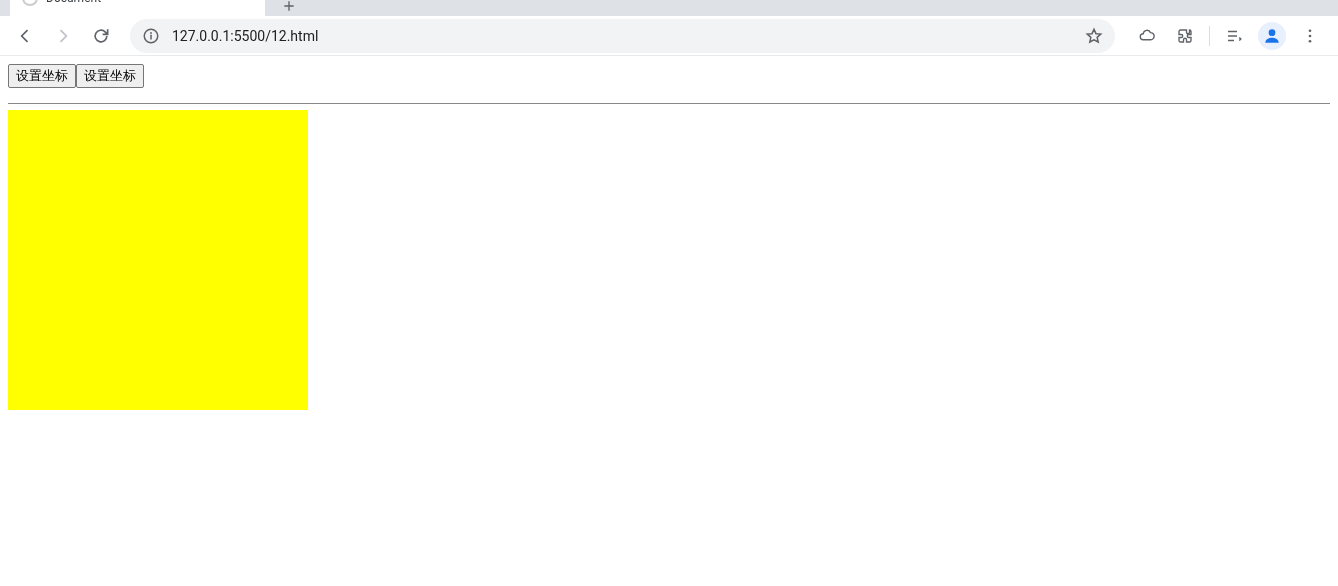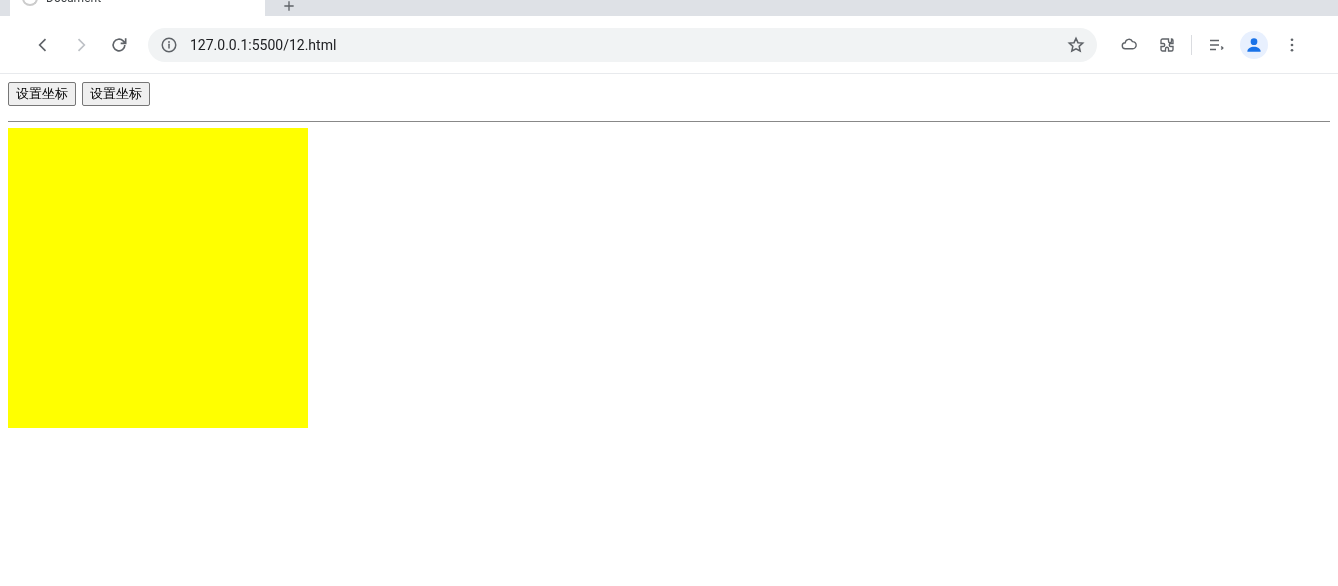--- a/index.html
+++ b/index.html
@@ -54,25 +54,25 @@
       width: 28px;
       height: 28px;
       display: flex;
       align-items: center;
       justify-content: center;
       color: #5f6368;
       font-size: 18px;
     }
     
     .toolbar {
-      height: 58px;
+      height: 40px;
       background: #fff;
       display: flex;
       align-items: center;
-      padding: 0 26px;
+      padding: 0 8px;
       gap: 4px;
       border-bottom: 1px solid #e8eaed;
     }
     .nav-btn {
       width: 34px;
       height: 34px;
       display: flex;
       align-items: center;
       justify-content: center;
       border-radius: 50%;
@@ -149,21 +149,20 @@
     .profile-btn svg {
       width: 20px;
       height: 20px;
     }
     
     .page {
       padding: 8px;
     }
     .page-buttons {
       display: flex;
-      gap: 6px;
       margin-bottom: 15px;
     }
     .native-btn {
       font-family: Arial, sans-serif;
       font-size: 13px;
       padding: 2px 7px;
       background: #efefef;
       border: 1px solid #767676;
       border-radius: 2px;
       cursor: pointer;

